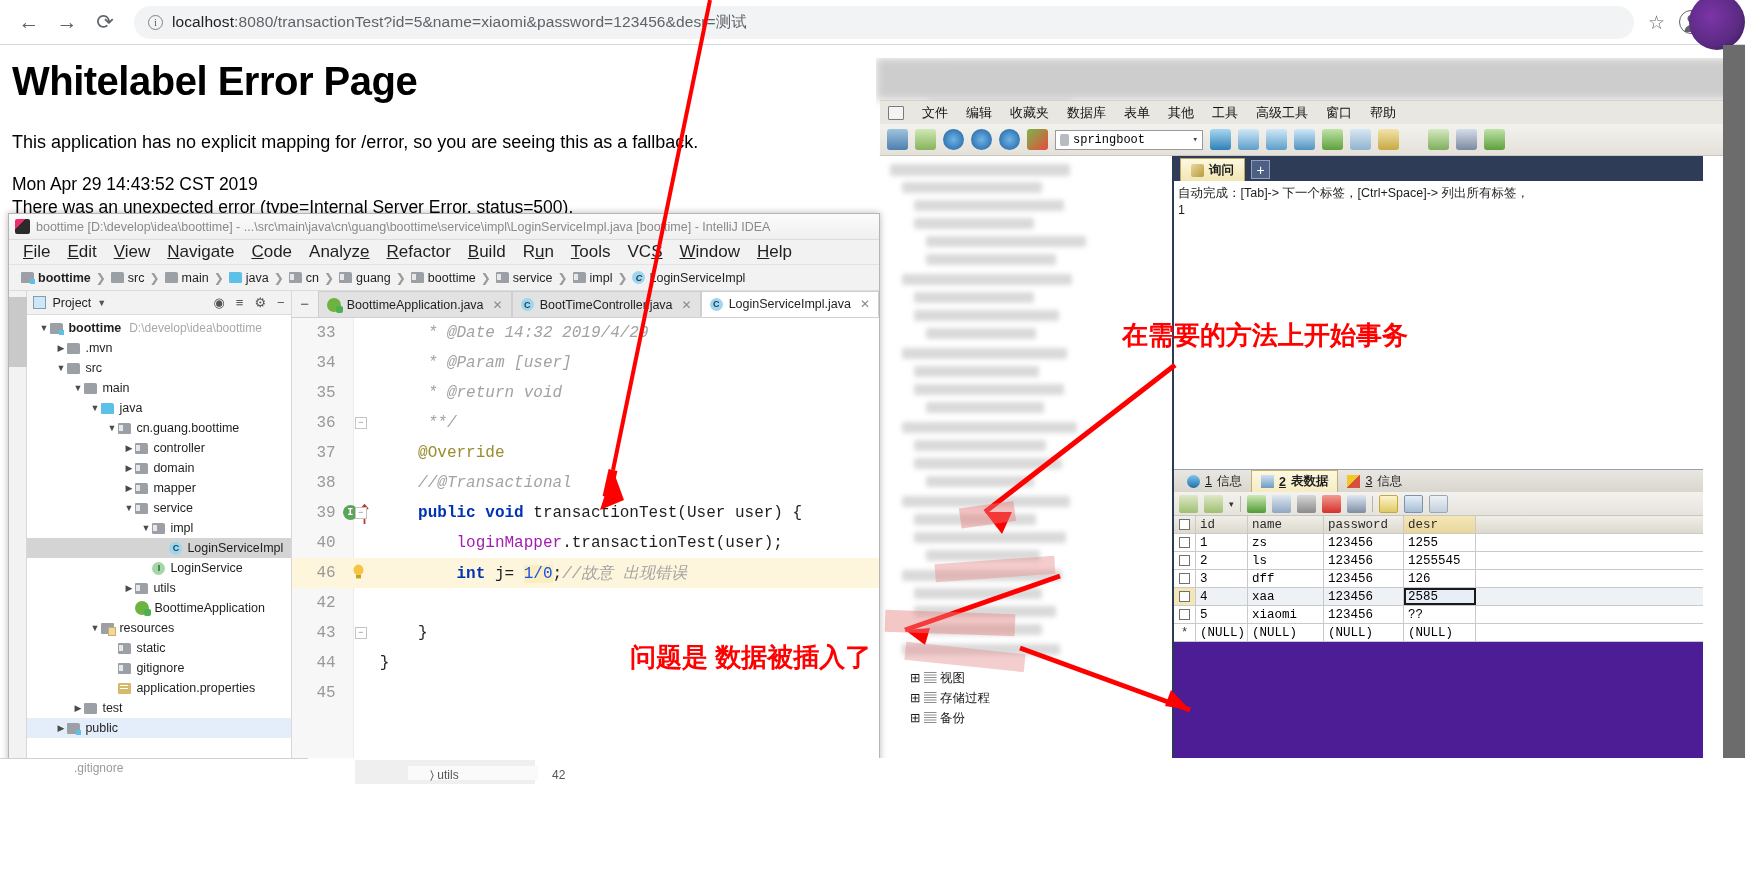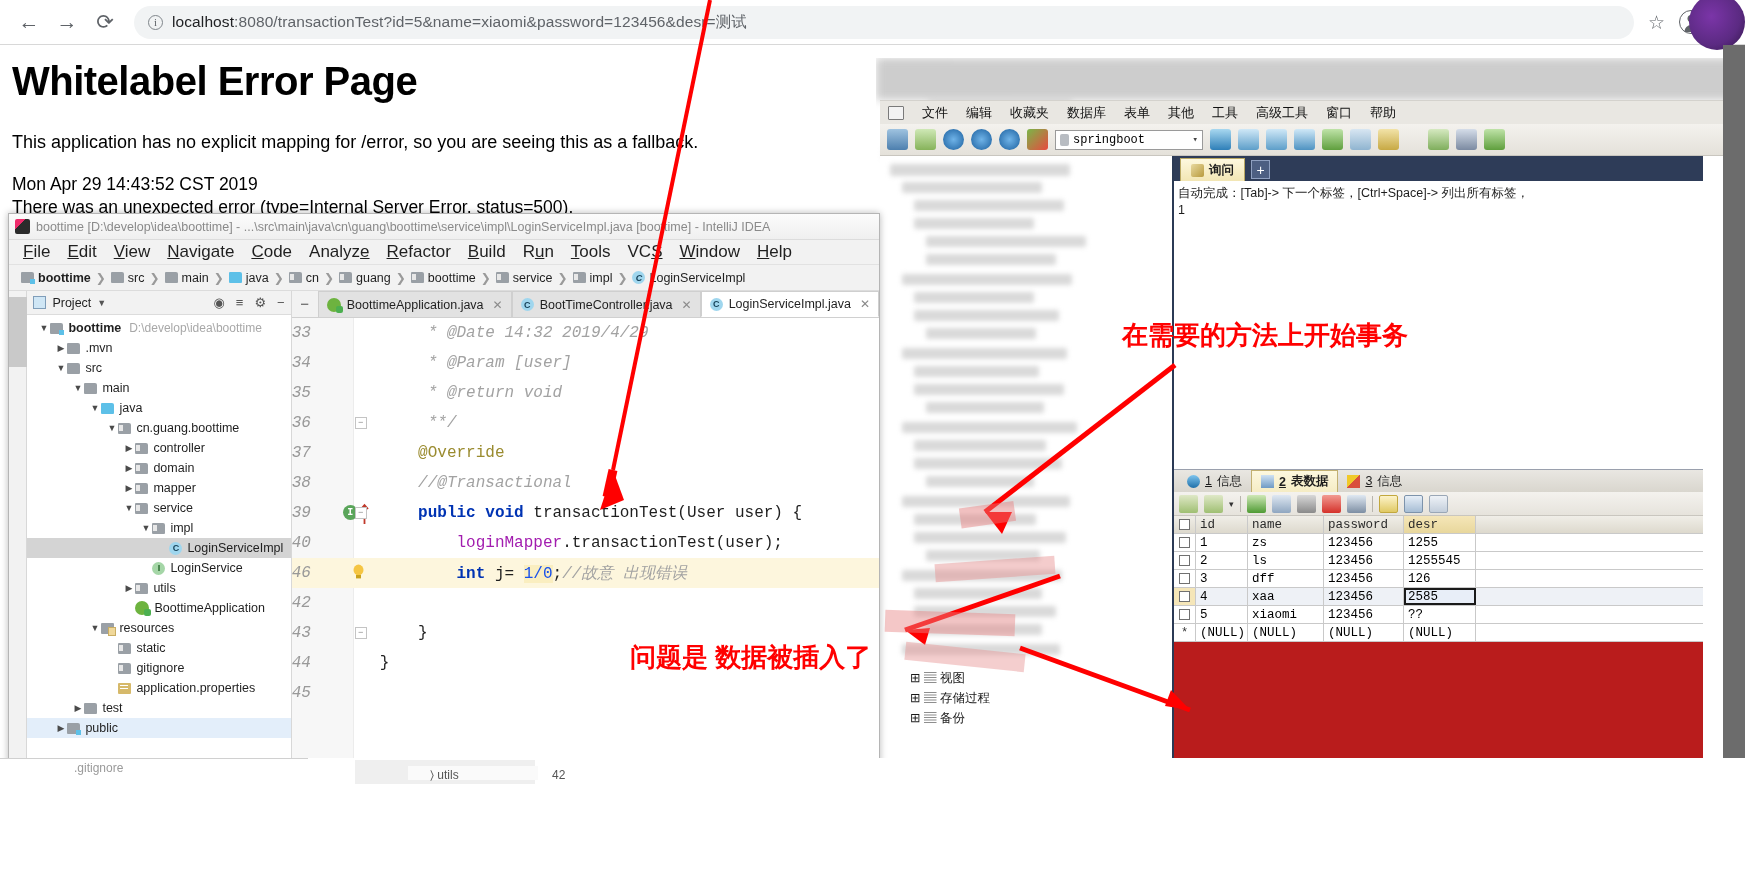--- a/index.html
+++ b/index.html
@@ -113,21 +113,21 @@
   .tabs .minus { width:26px; text-align:center; color:#555; font-size:15px; line-height:27px; }
   .etab { height:26px; display:flex; align-items:center; gap:6px; padding:0 8px 0 8px;
     background:#e2e2e2; border:1px solid #cfcfcf; border-bottom:none; font-size:12.5px; color:#1f1f1f;}
   .etab.active { background:#fff; border-bottom:1px solid #fff; }
   .etab .x { color:#8a8a8a; font-size:12px; margin-left:3px; }
   .code { position:relative; font-family:"Liberation Mono", monospace; font-size:16px; }
   .gutterbg { position:absolute; left:0; top:0; width:62px; height:459px; background:#f7f7f7;
     border-right:1px solid #ececec; }
   .cline { position:relative; height:30px; display:flex; align-items:center; }
   .cline.hl { background:#fdf6dd; }
-  .lnum { width:48px; text-align:left; color:#999; font-size:16px; flex:none; padding-right:4px;font-style:italic;}
+  .lnum { width:48px; text-align:right; color:#999; font-size:16px; flex:none; padding-right:4px;}
   .gmark { width:40px; flex:none; position:relative; height:30px; }
   .ctext { white-space:pre; }
   .cmt { color:#a2a2a2; font-style:italic; }
   .ann { color:#9a8b2f; }
   .kw { color:#0033b3; font-weight:bold; }
   .fld { color:#a21caf; font-weight:normal; }
   .plain { color:#1f1f1f; }
   .numlit { color:#1750eb; background:#faeec0; }
   .fold { position:absolute; left:15px; top:9px; width:12px; height:12px; border:1px solid #c4c4c4;
     background:#fff; color:#888; font-size:9px; line-height:10px; text-align:center; }
@@ -158,21 +158,21 @@
   .conn-sel { width:148px; height:20px; background:#fff; border:1px solid #9a9a9a; display:flex;
     align-items:center; padding:0 4px; font-size:12px; font-family:"Liberation Mono", monospace; gap:4px;}
   .conn-sel .db { width:9px; height:12px; background:#b8bcc2; border-radius:2px; flex:none; }
   .conn-sel .cv { flex:1; }
   .conn-sel .cd { font-size:9px; color:#444; }
 
   .nav-left { position:absolute; left:4px; top:98px; width:292px; height:612px;
     background:#fff; overflow:hidden; }
   .nav-left .bl { position:absolute; background:#d9d9d9; filter:blur(2.6px); border-radius:2px; }
 
-  .nav-right { position:absolute; left:296px; top:98px; width:531px; height:612px; background:#b91c1c;
+  .nav-right { position:absolute; left:296px; top:98px; width:531px; height:612px; background:#4c1d95;
     border-left:2px solid #2b3a55; }
   .q-tabbar { height:25px; background:#2e3c58; display:flex; align-items:flex-end; padding-left:6px; }
   .q-tab { height:23px; background:linear-gradient(#fdf8df,#f2e6b4); border:1px solid #b9a863;
     border-bottom:none; display:flex; align-items:center; gap:5px; padding:0 10px;
     font-size:12.5px; font-weight:bold; color:#1d1d1d; }
   .q-plus { width:19px; height:19px; margin-left:6px; margin-bottom:2px; background:#4d5f82;
     border:1px solid #8fa0c0; color:#fff; font-size:14px; display:flex; align-items:center; justify-content:center;}
   .q-hint { height:38px; background:#fff; font-size:12.5px; color:#1d1d1d; padding:4px 2px 0 4px;
     line-height:17px; font-family:"Liberation Sans", sans-serif; }
   .q-blank { height:250px; background:#fff; }

